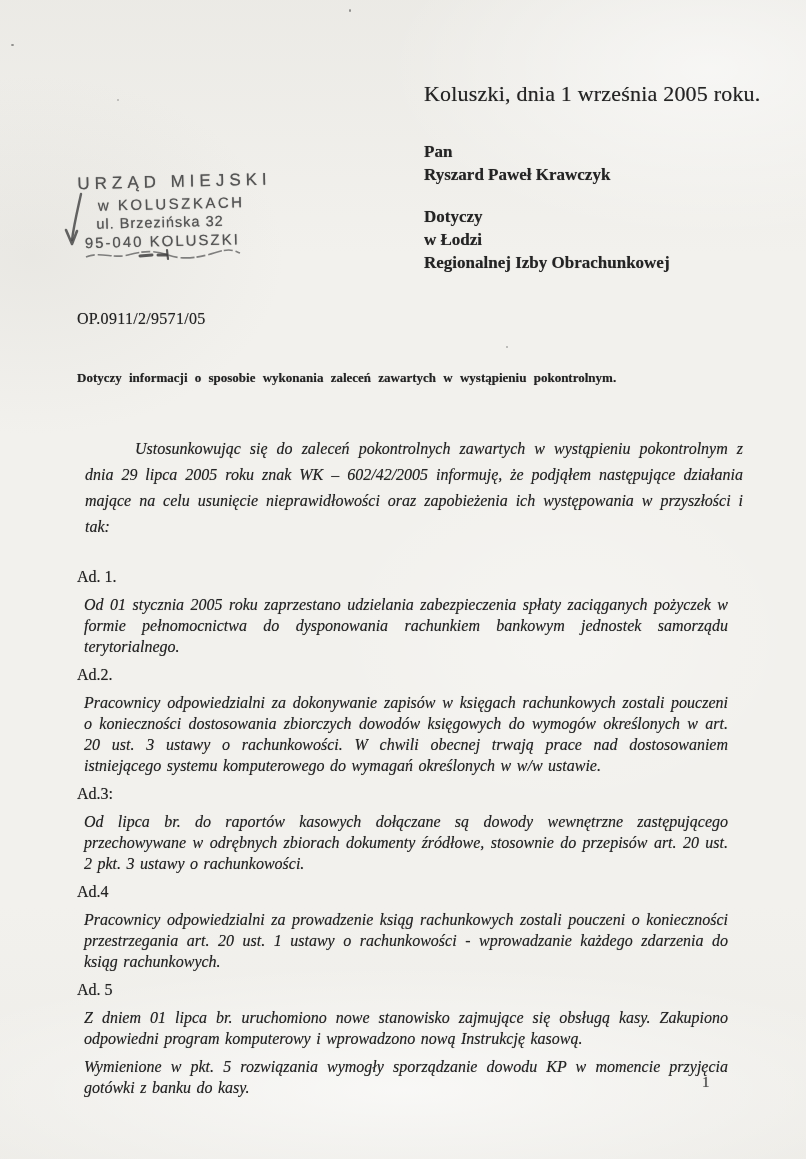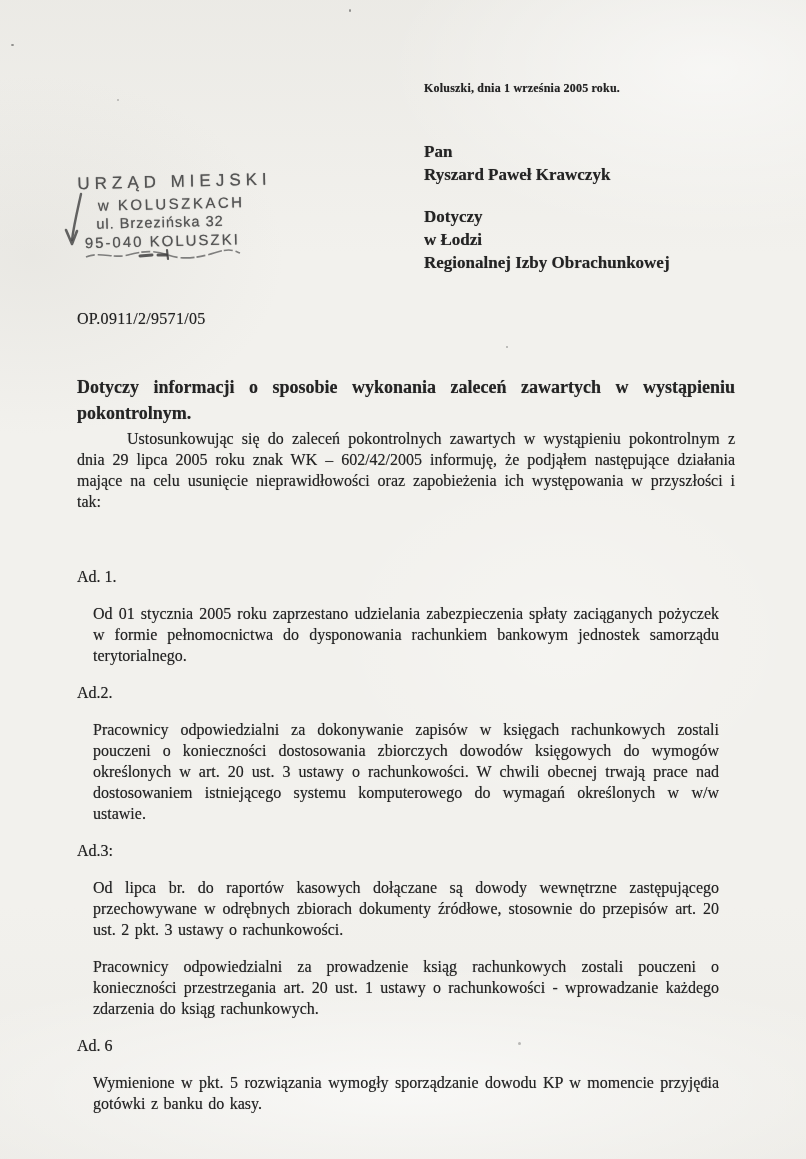--- a/index.html
+++ b/index.html
@@ -21,22 +21,22 @@
       radial-gradient(ellipse 400px 300px at 70% 55%, rgba(255,255,255,0.25), rgba(255,255,255,0) 60%),
       linear-gradient(180deg, rgba(205,203,196,0.18) 0%, rgba(255,255,255,0) 22%, rgba(255,255,255,0) 78%, rgba(210,208,200,0.15) 100%);
     font-family: "Liberation Serif", "DejaVu Serif", serif;
     color: #242424;
   }
   .doc-text { text-shadow: 0 0 0.7px rgba(45,45,45,0.55); }
 
   .date-line {
     position: absolute;
     left: 424px; top: 81px;
-    font-size: 12px;
-    font-weight: bold;
+    font-size: 22px;
+    font-weight: normal;
     letter-spacing: 0.2px;
   }
 
   .stamp {
     position: absolute;
     left: 72px; top: 172px;
     transform: rotate(-1.4deg);
     color: #484848;
     font-family: "Liberation Sans", "DejaVu Sans", sans-serif;
     text-shadow: 0 0 1px rgba(72,72,72,0.75);
@@ -61,56 +61,58 @@
 
   .ref {
     position: absolute;
     left: 77px; top: 310px;
     font-size: 16px;
     letter-spacing: 0.3px;
   }
 
   .subject {
     position: absolute;
-    left: 77px; top: 374px;
+    left: 77px; top: 365px;
     width: 658px;
-    font-size: 18px;
+    font-size: 13px;
     font-weight: bold;
     line-height: 26px;
     text-align: justify;
     text-align-last: left;
     word-spacing: 4px;
   }
 
   .intro {
     position: absolute;
     left: 77px; top: 428px;
     width: 658px;
-    margin: 0;
+    margin: 8px;
     font-size: 16px;
-    line-height: 21px;
+    line-height: 26px;
     text-align: justify;
     text-align-last: left;
     text-indent: 50px;
     word-spacing: 3px;
+    font-style: italic;
   }
 
   .sections {
     position: absolute;
     left: 77px; top: 566px;
     width: 658px;
     font-size: 16px;
     line-height: 21px;
   }
   .sec-label { white-space: nowrap; }
   .sec-text {
-    margin: 16px;
+    margin: 7px;
     text-align: justify;
     text-align-last: left;
     word-spacing: 1.5px;
+    font-style: italic;
   }
 
   .pagenum {
     position: absolute;
     left: 702px; top: 1074px;
     font-size: 15px;
     color: #4a4a4a;
   }
 
   .speck {
@@ -171,24 +173,28 @@
     </div>
     <div class="sec">
       <div class="sec-label">Ad.2.</div>
       <p class="sec-text">Pracownicy odpowiedzialni za dokonywanie zapisów w księgach rachunkowych zostali pouczeni o konieczności dostosowania zbiorczych dowodów księgowych do wymogów określonych w art. 20 ust. 3 ustawy o rachunkowości. W chwili obecnej trwają prace nad dostosowaniem istniejącego systemu komputerowego do wymagań określonych w w/w ustawie.</p>
     </div>
     <div class="sec">
       <div class="sec-label">Ad.3:</div>
       <p class="sec-text">Od lipca br. do raportów kasowych dołączane są dowody wewnętrzne zastępującego przechowywane w odrębnych zbiorach dokumenty źródłowe, stosownie do przepisów art. 20 ust. 2 pkt. 3 ustawy o rachunkowości.</p>
     </div>
     <div class="sec">
+      <div class="sec-label">Ad.4</div>
       <p class="sec-text">Pracownicy odpowiedzialni za prowadzenie ksiąg rachunkowych zostali pouczeni o konieczności przestrzegania art. 20 ust. 1 ustawy o rachunkowości - wprowadzanie każdego zdarzenia do ksiąg rachunkowych.</p>
     </div>
     <div class="sec">
-      <div class="sec-label">Ad. 6</div>
+      <div class="sec-label">Ad. 5</div>
+      <p class="sec-text">Z dniem 01 lipca br. uruchomiono nowe stanowisko zajmujące się obsługą kasy. Zakupiono odpowiedni program komputerowy i wprowadzono nową Instrukcję kasową.</p>
+    </div>
+    <div class="sec">
       <p class="sec-text">Wymienione w pkt. 5 rozwiązania wymogły sporządzanie dowodu KP w momencie przyjęcia gotówki z banku do kasy.</p>
     </div>
   </div>
 
   <div class="pagenum doc-text">1</div>
 
   <div class="speck sp1"></div>
   <div class="speck sp2"></div>
   <div class="speck sp3"></div>
   <div class="speck sp4"></div>

